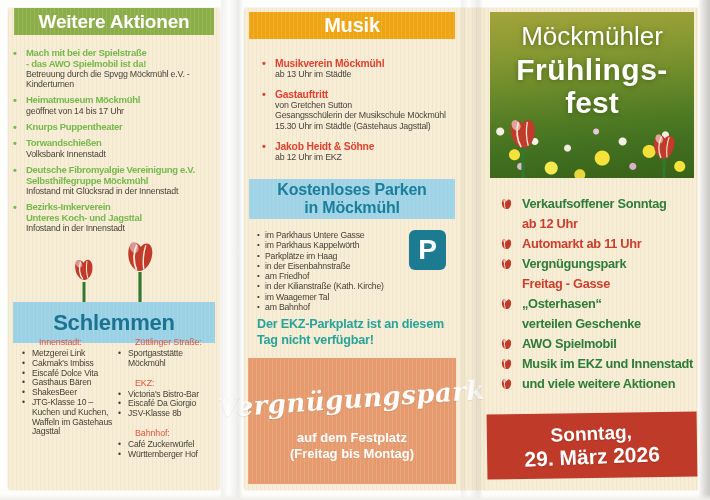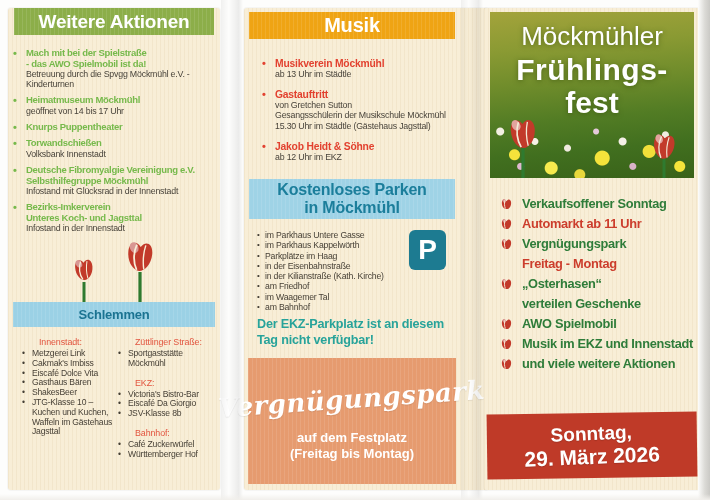--- a/index.html
+++ b/index.html
@@ -24,21 +24,21 @@
   #p3{left:484px;width:216px;}
   .crease{position:absolute;top:0;height:500px;pointer-events:none;}
   #crease1{left:221px;width:22px;background:linear-gradient(90deg,rgba(0,0,0,0.05),rgba(0,0,0,0) 35%,rgba(0,0,0,0.07) 80%,rgba(0,0,0,0));}
   #crease2{left:461px;width:22px;background:linear-gradient(90deg,rgba(0,0,0,0.05),rgba(0,0,0,0) 35%,rgba(0,0,0,0.07) 80%,rgba(0,0,0,0));}
 
   .bar{position:absolute;display:flex;align-items:center;justify-content:center;
     font-weight:bold;letter-spacing:-0.2px;
     background-image:repeating-linear-gradient(90deg,rgba(255,255,255,0.10) 0 1px,rgba(0,0,0,0) 1px 4px);}
   .hdr-green{left:6px;top:0;width:200px;height:27px;background-color:#8cae49;color:#fff;font-size:19px;}
   .hdr-orange{left:5px;top:4px;width:206px;height:27px;background-color:#efa414;color:#fff;font-size:20px;}
-  .hdr-schlemmen{left:5px;top:294px;width:202px;height:25px;background-color:#9bd1e5;color:#1b7391;font-size:13px;}
+  .hdr-schlemmen{left:5px;top:294px;width:202px;height:41px;background-color:#9bd1e5;color:#1b7391;font-size:22px;}
   .hdr-parken{left:5px;top:171px;width:206px;height:40px;background-color:#9fd3e6;color:#1b7e9b;
     font-size:16px;flex-direction:column;line-height:18px;}
 
   
   .actions{position:absolute;top:40px;left:5px;right:3px;list-style:none;margin:0;padding:0;}
   .action{position:relative;padding-left:13px;margin-bottom:6px;}
   .action::before{content:"\2022";position:absolute;left:0;top:-1px;color:#76b94b;font-size:11px;font-weight:bold;}
   .at{color:#76b94b;font-weight:bold;font-size:9.5px;line-height:10.6px;letter-spacing:-0.3px;}
   .as{color:#49443b;font-size:8.8px;line-height:10px;letter-spacing:-0.2px;}
 
@@ -234,22 +234,22 @@
   <div class="bar hdr-parken">
     <span>Kostenloses Parken</span>
     <span>in Möckmühl</span>
   </div>
 
   <ul class="spots">
     <li class="spot">im Parkhaus Untere Gasse</li>
     <li class="spot">im Parkhaus Kappelwörth</li>
     <li class="spot">Parkplätze im Haag</li>
     <li class="spot">in der Eisenbahnstraße</li>
+    <li class="spot">am Friedhof</li>
     <li class="spot">in der Kilianstraße (Kath. Kirche)</li>
-    <li class="spot">am Friedhof</li>
     <li class="spot">im Waagemer Tal</li>
     <li class="spot">am Bahnhof</li>
   </ul>
 
   <div class="psign">
     <span>P</span>
   </div>
 
   <div class="note">
     <div>Der EKZ-Parkplatz ist an diesem</div>
@@ -293,37 +293,40 @@
   <div class="highlights">
     <div class="hl green">
       <svg class="tbul" width="13" height="14" viewBox="0 0 14 15">
           <path d="M2,6.5 C2,2.5 5,1.5 7,4.5 C9,1.5 12,2.5 12,6.5 C12,10.5 9.7,13 7,13 C4.3,13 2,10.5 2,6.5 Z" fill="#c23a2a"></path>
           <ellipse cx="4.6" cy="4.2" rx="1.7" ry="2.2" fill="#d99793" transform="rotate(-25 4.6 4.2)"></ellipse>
           <path d="M5.6,2.8 C4.4,6 4.6,9.6 5.8,12.4" stroke="#f6ecd9" stroke-width="1" fill="none"></path>
         </svg>
       <span>Verkaufsoffener Sonntag</span>
     </div>
     <div class="hl red">
+      <span>ab 12 Uhr</span>
+    </div>
+    <div class="hl red">
       <svg class="tbul" width="13" height="14" viewBox="0 0 14 15">
           <path d="M2,6.5 C2,2.5 5,1.5 7,4.5 C9,1.5 12,2.5 12,6.5 C12,10.5 9.7,13 7,13 C4.3,13 2,10.5 2,6.5 Z" fill="#c23a2a"></path>
           <ellipse cx="4.6" cy="4.2" rx="1.7" ry="2.2" fill="#d99793" transform="rotate(-25 4.6 4.2)"></ellipse>
           <path d="M5.6,2.8 C4.4,6 4.6,9.6 5.8,12.4" stroke="#f6ecd9" stroke-width="1" fill="none"></path>
         </svg>
       <span>Automarkt ab 11 Uhr</span>
     </div>
     <div class="hl green">
       <svg class="tbul" width="13" height="14" viewBox="0 0 14 15">
           <path d="M2,6.5 C2,2.5 5,1.5 7,4.5 C9,1.5 12,2.5 12,6.5 C12,10.5 9.7,13 7,13 C4.3,13 2,10.5 2,6.5 Z" fill="#c23a2a"></path>
           <ellipse cx="4.6" cy="4.2" rx="1.7" ry="2.2" fill="#d99793" transform="rotate(-25 4.6 4.2)"></ellipse>
           <path d="M5.6,2.8 C4.4,6 4.6,9.6 5.8,12.4" stroke="#f6ecd9" stroke-width="1" fill="none"></path>
         </svg>
       <span>Vergnügungspark</span>
     </div>
     <div class="hl red">
-      <span>Freitag - Montag</span>
+      <span>Freitag - Gasse</span>
     </div>
     <div class="hl green">
       <svg class="tbul" width="13" height="14" viewBox="0 0 14 15">
           <path d="M2,6.5 C2,2.5 5,1.5 7,4.5 C9,1.5 12,2.5 12,6.5 C12,10.5 9.7,13 7,13 C4.3,13 2,10.5 2,6.5 Z" fill="#c23a2a"></path>
           <ellipse cx="4.6" cy="4.2" rx="1.7" ry="2.2" fill="#d99793" transform="rotate(-25 4.6 4.2)"></ellipse>
           <path d="M5.6,2.8 C4.4,6 4.6,9.6 5.8,12.4" stroke="#f6ecd9" stroke-width="1" fill="none"></path>
         </svg>
       <span>„Osterhasen“</span>
     </div>
     <div class="hl green">

